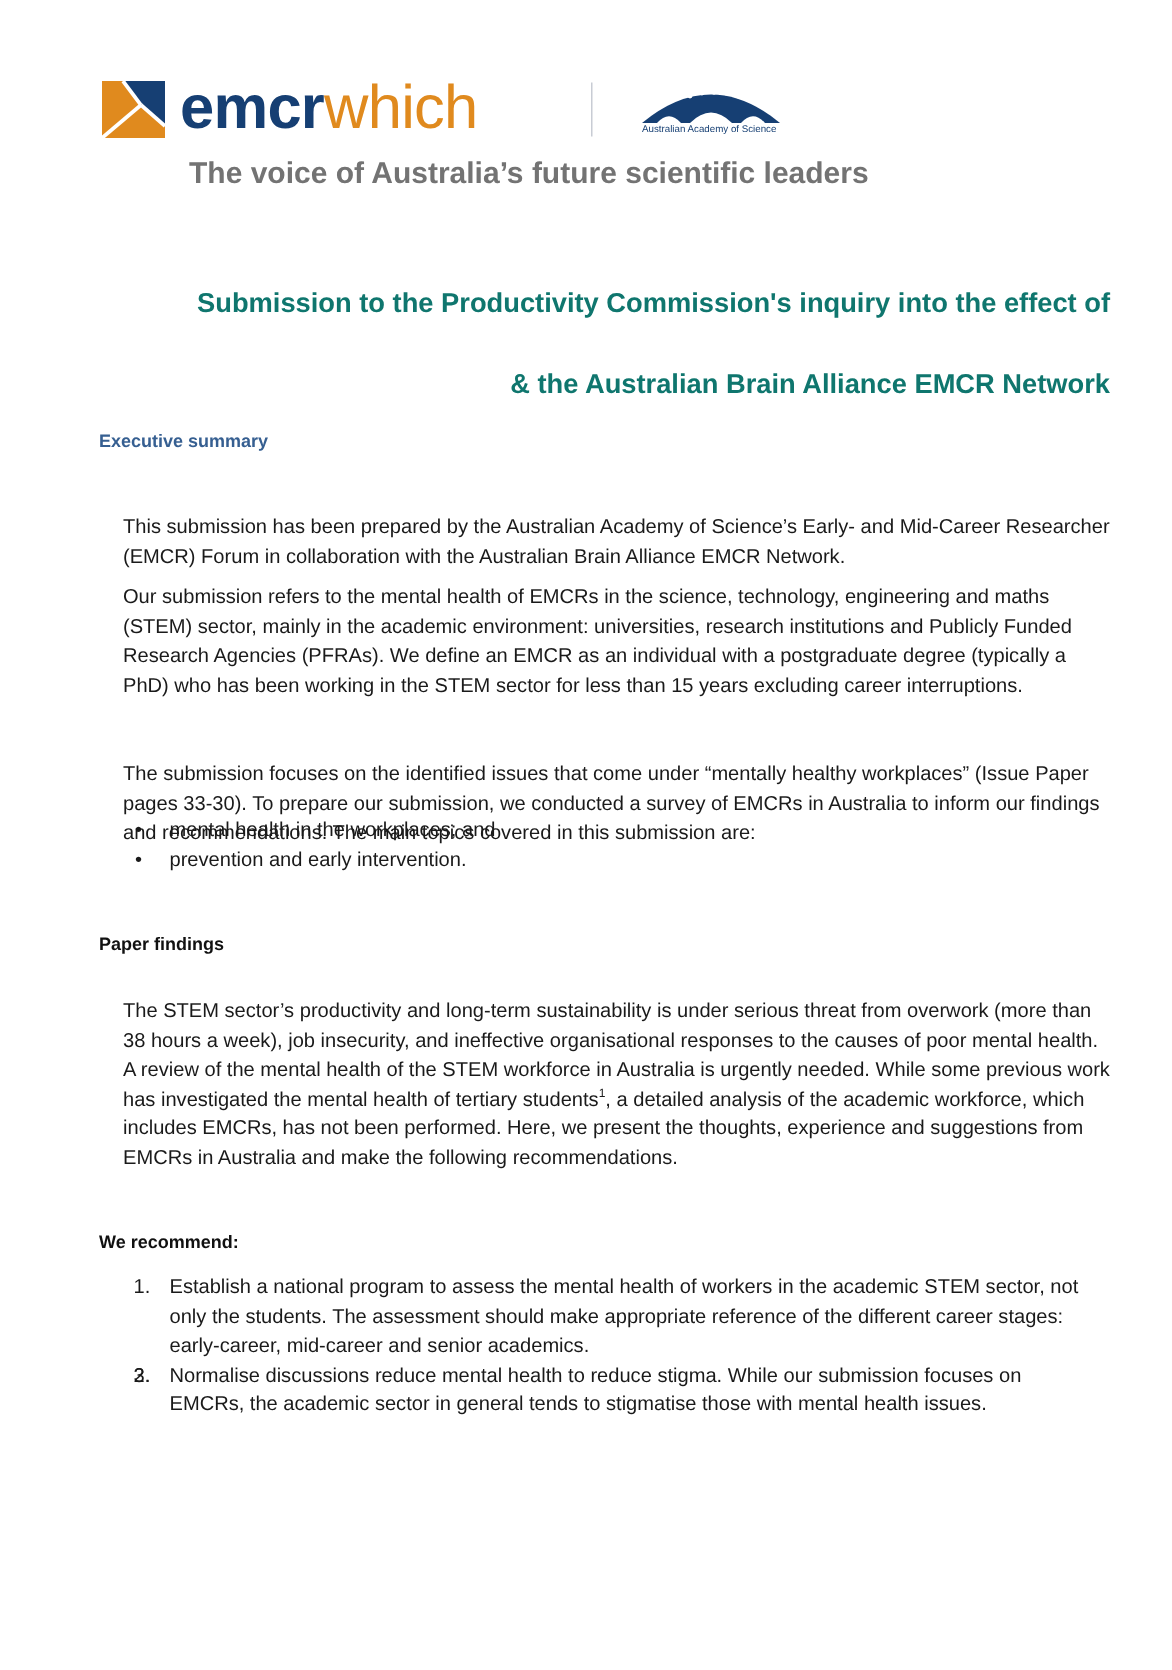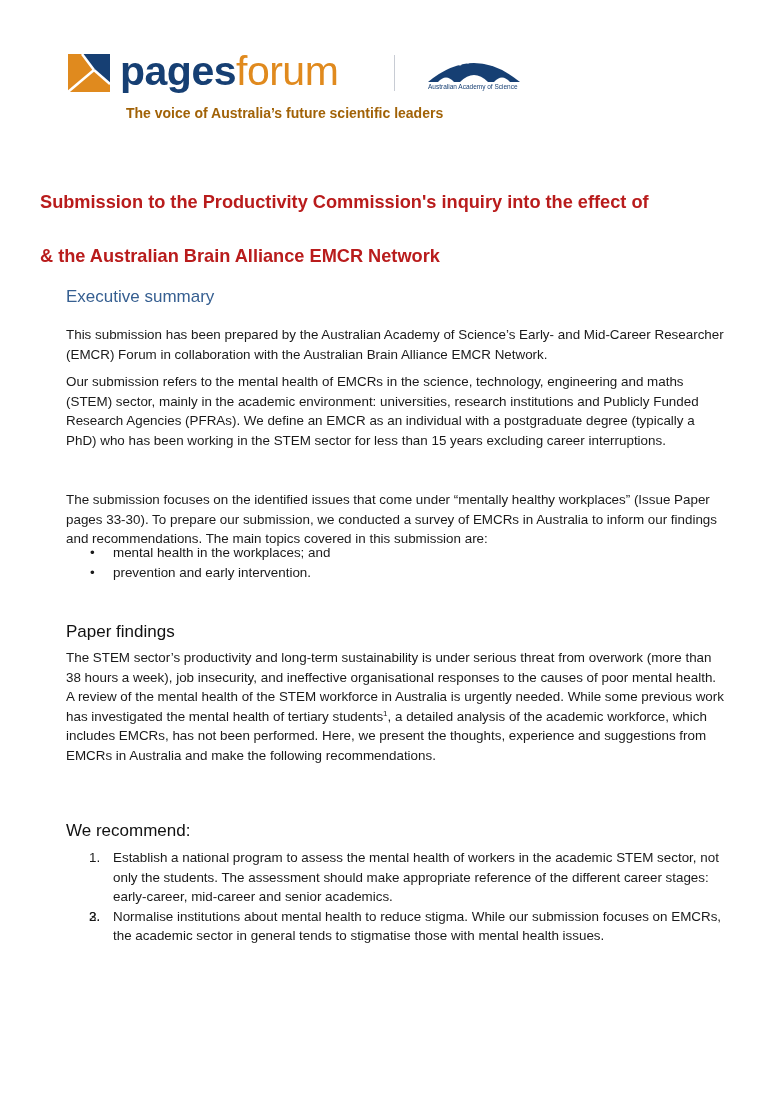--- a/index.html
+++ b/index.html
@@ -8,31 +8,31 @@
 
     
     .logo-row { position: absolute; left: 68px; top: 50px; height: 50px; width: 480px; }
     .emcr-mark { position: absolute; left: 0; top: 4px; width: 42px; height: 38px; }
     .emcr-word { position: absolute; left: 52px; top: -3px; font-family: "Liberation Sans", sans-serif; font-size: 41px; letter-spacing: -0.5px; line-height: 48px; }
     .emcr-word .w1 { color: #163f73; font-weight: bold; }
     .emcr-word .w2 { color: #e08a1e; font-weight: normal; }
     .logo-divider { position: absolute; left: 326px; top: 5px; width: 1px; height: 36px; background: #c8ccd4; }
     .aas-logo { position: absolute; left: 356px; top: 2px; width: 100px; height: 44px; }
     .aas-caption { position: absolute; left: 360px; top: 33px; font-size: 6.5px; color: #163f73; white-space: nowrap; }
-    .tagline { position: absolute; left: 126px; top: 105px; font-size: 14px; font-weight: bold; color: #a16207; letter-spacing: 0; }
+    .tagline { position: absolute; left: 126px; top: 105px; font-size: 20px; font-weight: bold; color: #737373; letter-spacing: 0; }
 
     
-    .doc-title { position: absolute; left: 40px; top: 189px; width: 700px; text-align: left; color: #b91c1c; font-weight: bold; font-size: 18.2px; line-height: 27px; font-family: "Liberation Sans", sans-serif; }
+    .doc-title { position: absolute; left: 40px; top: 189px; width: 700px; text-align: right; color: #0f766e; font-weight: bold; font-size: 18.2px; line-height: 27px; font-family: "Liberation Sans", sans-serif; }
 
-    h2.section { position: absolute; left: 66px; margin: 0; font-size: 17px; font-weight: normal; }
+    h2.section { position: absolute; left: 66px; margin: 0; font-size: 12px; font-weight: bold; }
     .exec-h { top: 287px; color: #365f91; }
     .main-h { top: 622px; color: #111; }
     .rec-h { top: 821px; color: #111; }
 
-    .para { position: absolute; left: 66px; width: 660px; margin: 0; font-size: 13.4px; line-height: 19.5px; color: #1a1a1a; }
+    .para { position: absolute; left: 66px; width: 660px; margin: 16px; font-size: 13.4px; line-height: 19.5px; color: #1a1a1a; }
     .p1 { top: 325px; }
     .p2 { top: 372px; }
     .p3 { top: 490px; }
     .p4 { top: 648px; }
 
     ul.bullets { position: absolute; left: 66px; top: 543px; margin: 0; padding: 0; list-style: none; font-size: 13.4px; line-height: 19.5px; }
     ul.bullets li { position: relative; padding-left: 47px; }
     ul.bullets li .dot { position: absolute; left: 24px; top: 0; }
 
     ol.recs { position: absolute; left: 66px; top: 848px; width: 660px; margin: 0; padding: 0; list-style: none; font-size: 13.4px; line-height: 19.5px; }
@@ -48,21 +48,21 @@
   <div class="logo-row">
     <svg class="emcr-mark" viewBox="0 0 42 38">
       <polygon points="0,0 42,0 42,38 0,38" fill="#ffffff"></polygon>
       <polygon points="0,0 14,0 26,16 0,38" fill="#e08a1e"></polygon>
       <polygon points="14,0 42,0 42,30 26,16" fill="#163f73"></polygon>
       <polygon points="0,38 26,16 42,30 42,38" fill="#e08a1e"></polygon>
       <line x1="0" y1="38" x2="26" y2="16" stroke="#ffffff" stroke-width="2.5"></line>
       <line x1="14" y1="0" x2="26" y2="16" stroke="#ffffff" stroke-width="2.5"></line>
       <line x1="26" y1="16" x2="42" y2="30" stroke="#ffffff" stroke-width="2.5"></line>
     </svg>
-    <div class="emcr-word"><span class="w1">pages</span><span class="w2">forum</span></div>
+    <div class="emcr-word"><span class="w1">emcr</span><span class="w2">which</span></div>
     <div class="logo-divider"></div>
     <svg class="aas-logo" viewBox="0 0 100 44">
       <path d="M4,30 Q50,-8 96,30 Z" fill="#163f73"></path>
       <path d="M14,30 Q22,21 30,30 Z" fill="#ffffff"></path>
       <path d="M36,30 Q50,16 64,30 Z" fill="#ffffff"></path>
       <path d="M70,30 Q78,21 86,30 Z" fill="#ffffff"></path>
       <circle cx="36" cy="12" r="1.6" fill="#ffffff"></circle>
       <circle cx="44" cy="10" r="1.6" fill="#ffffff"></circle>
       <circle cx="52" cy="9.5" r="1.6" fill="#ffffff"></circle>
       <circle cx="60" cy="10" r="1.6" fill="#ffffff"></circle>
@@ -90,16 +90,16 @@
     <li><span class="dot">•</span><span>prevention and early intervention.</span></li>
   </ul>
 
   <h2 class="section main-h">Paper findings</h2>
   <p class="para p4"><span>The STEM sector’s productivity and long-term sustainability is under serious threat from overwork (more than 38 hours a week), job insecurity, and ineffective organisational responses to the causes of poor mental health. A review of the mental health of the STEM workforce in Australia is urgently needed. While some previous work has investigated the mental health of tertiary students</span><sup>1</sup><span>, a detailed analysis of the academic workforce, which includes EMCRs, has not been performed. Here, we present the thoughts, experience and suggestions from EMCRs in Australia and make the following recommendations.</span></p>
 
   <h2 class="section rec-h">We recommend:</h2>
   <ol class="recs">
     <li><span class="num">1.</span><span>Establish a national program to assess the mental health of workers in the academic STEM sector, not only the students. The assessment should make appropriate reference of the different career stages: early-career, mid-career and senior academics.</span></li>
     <li><span class="num">2.</span></li>
-    <li><span class="num">3.</span><span>Normalise institutions about mental health to reduce stigma. While our submission focuses on EMCRs, the academic sector in general tends to stigmatise those with mental health issues.</span></li>
+    <li><span class="num">3.</span><span>Normalise discussions reduce mental health to reduce stigma. While our submission focuses on EMCRs, the academic sector in general tends to stigmatise those with mental health issues.</span></li>
   </ol>
 
 </div>
 
 </body></html>

